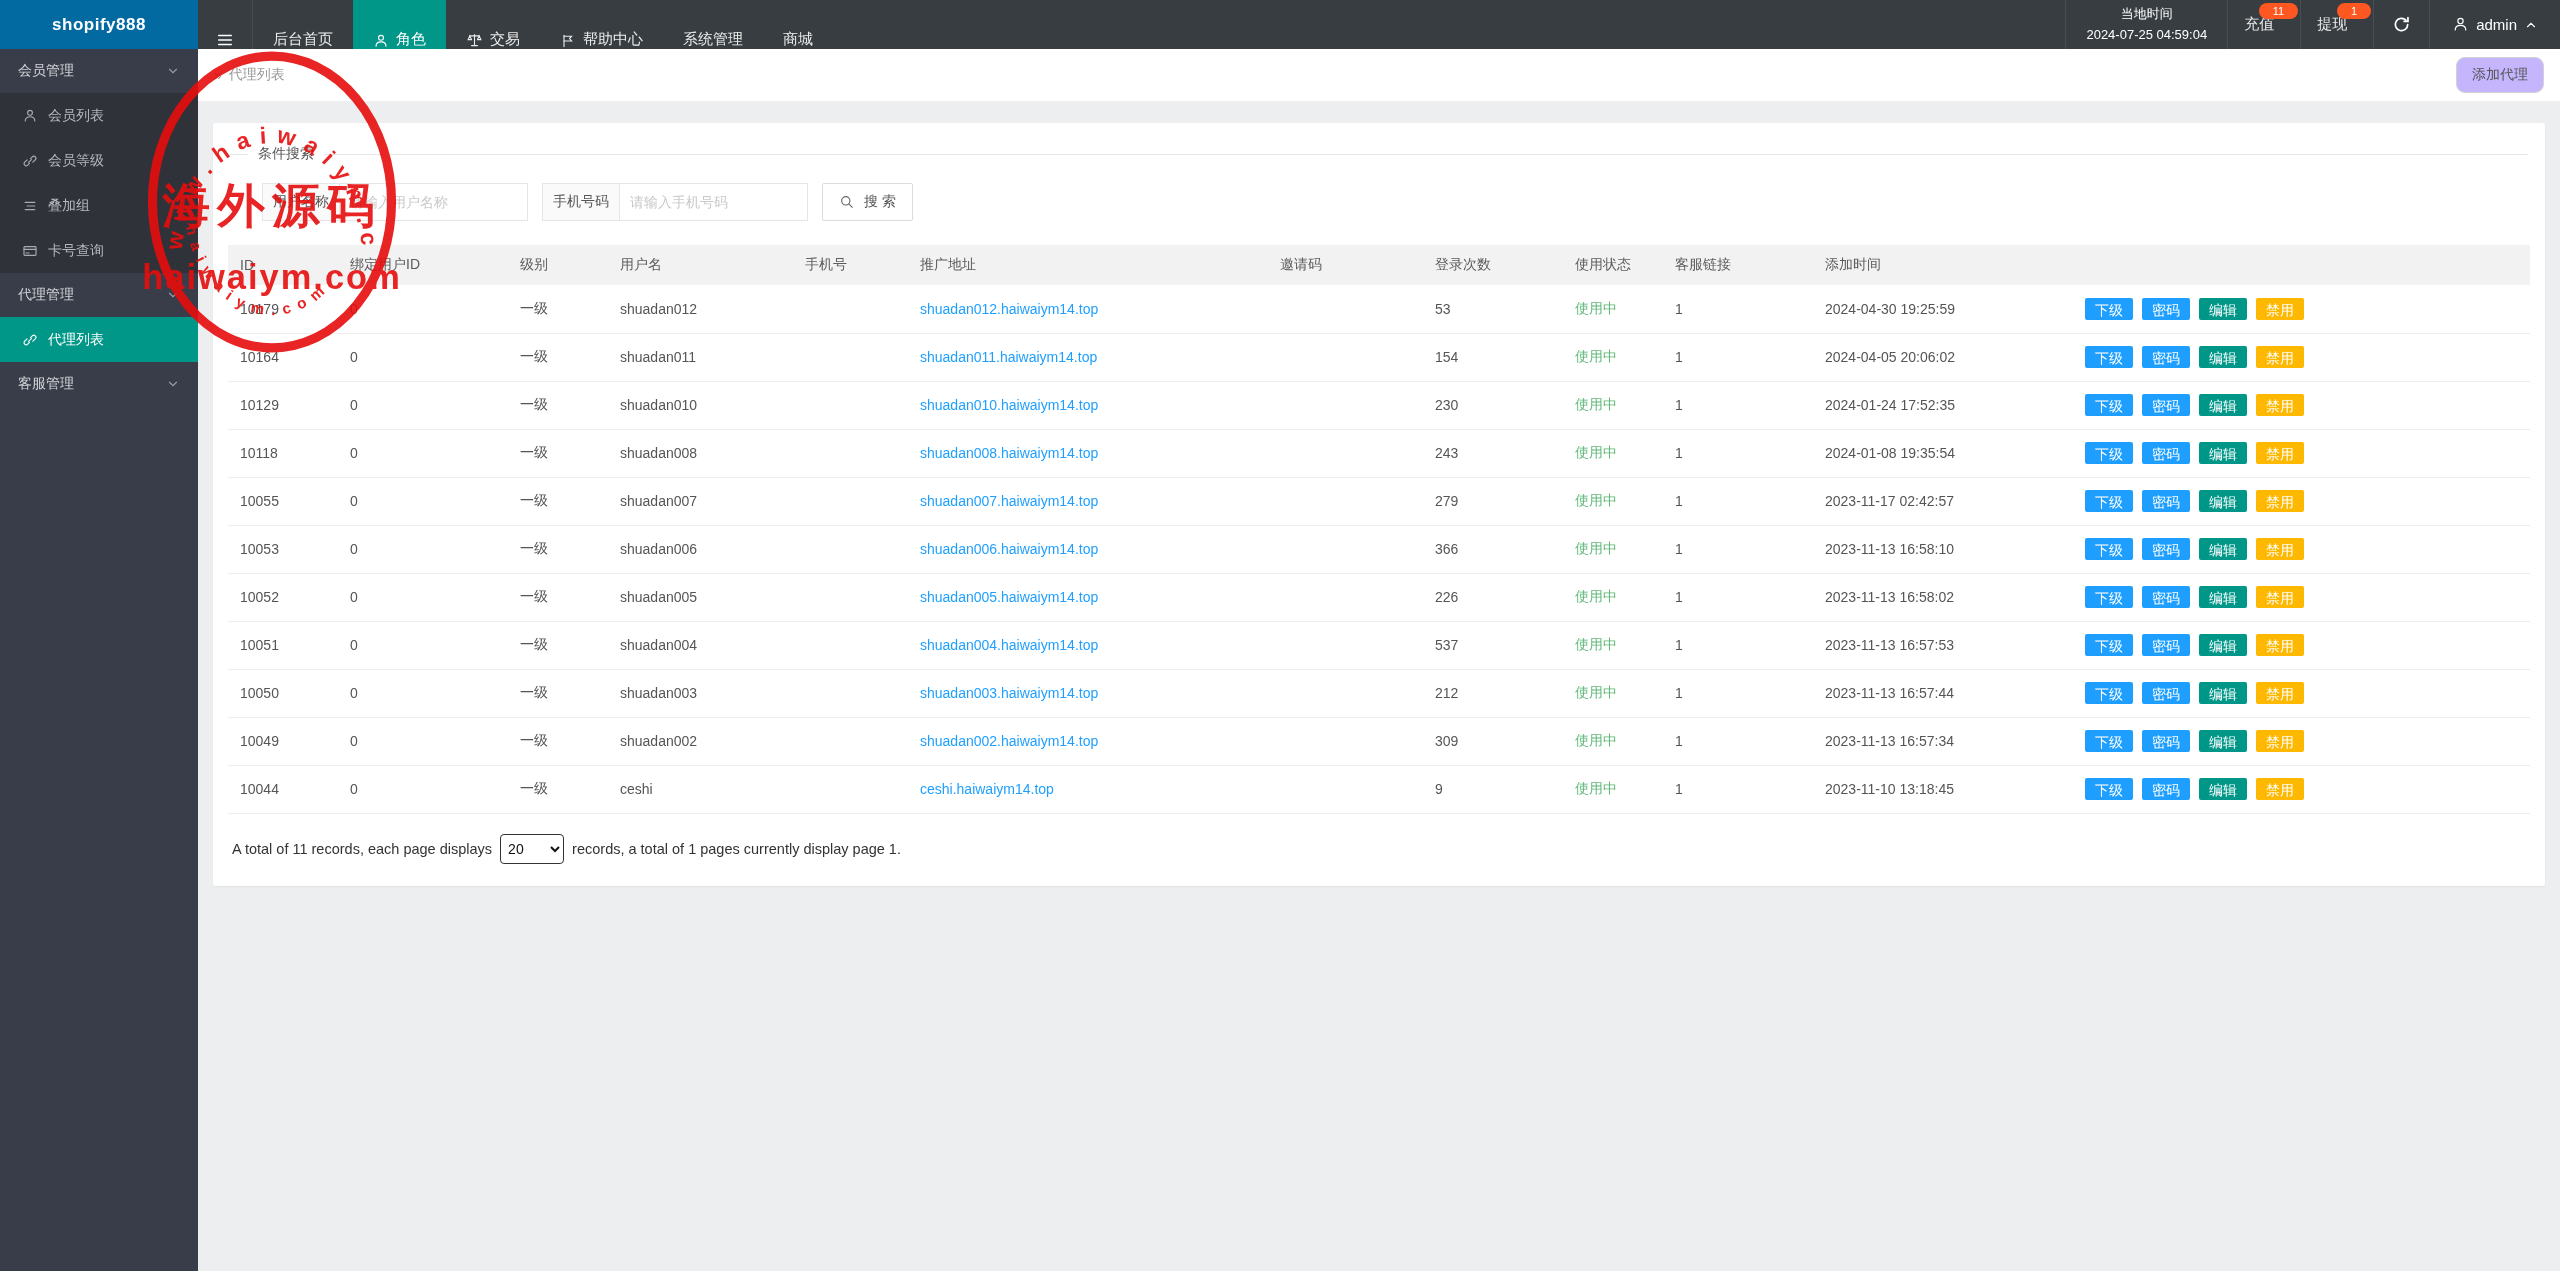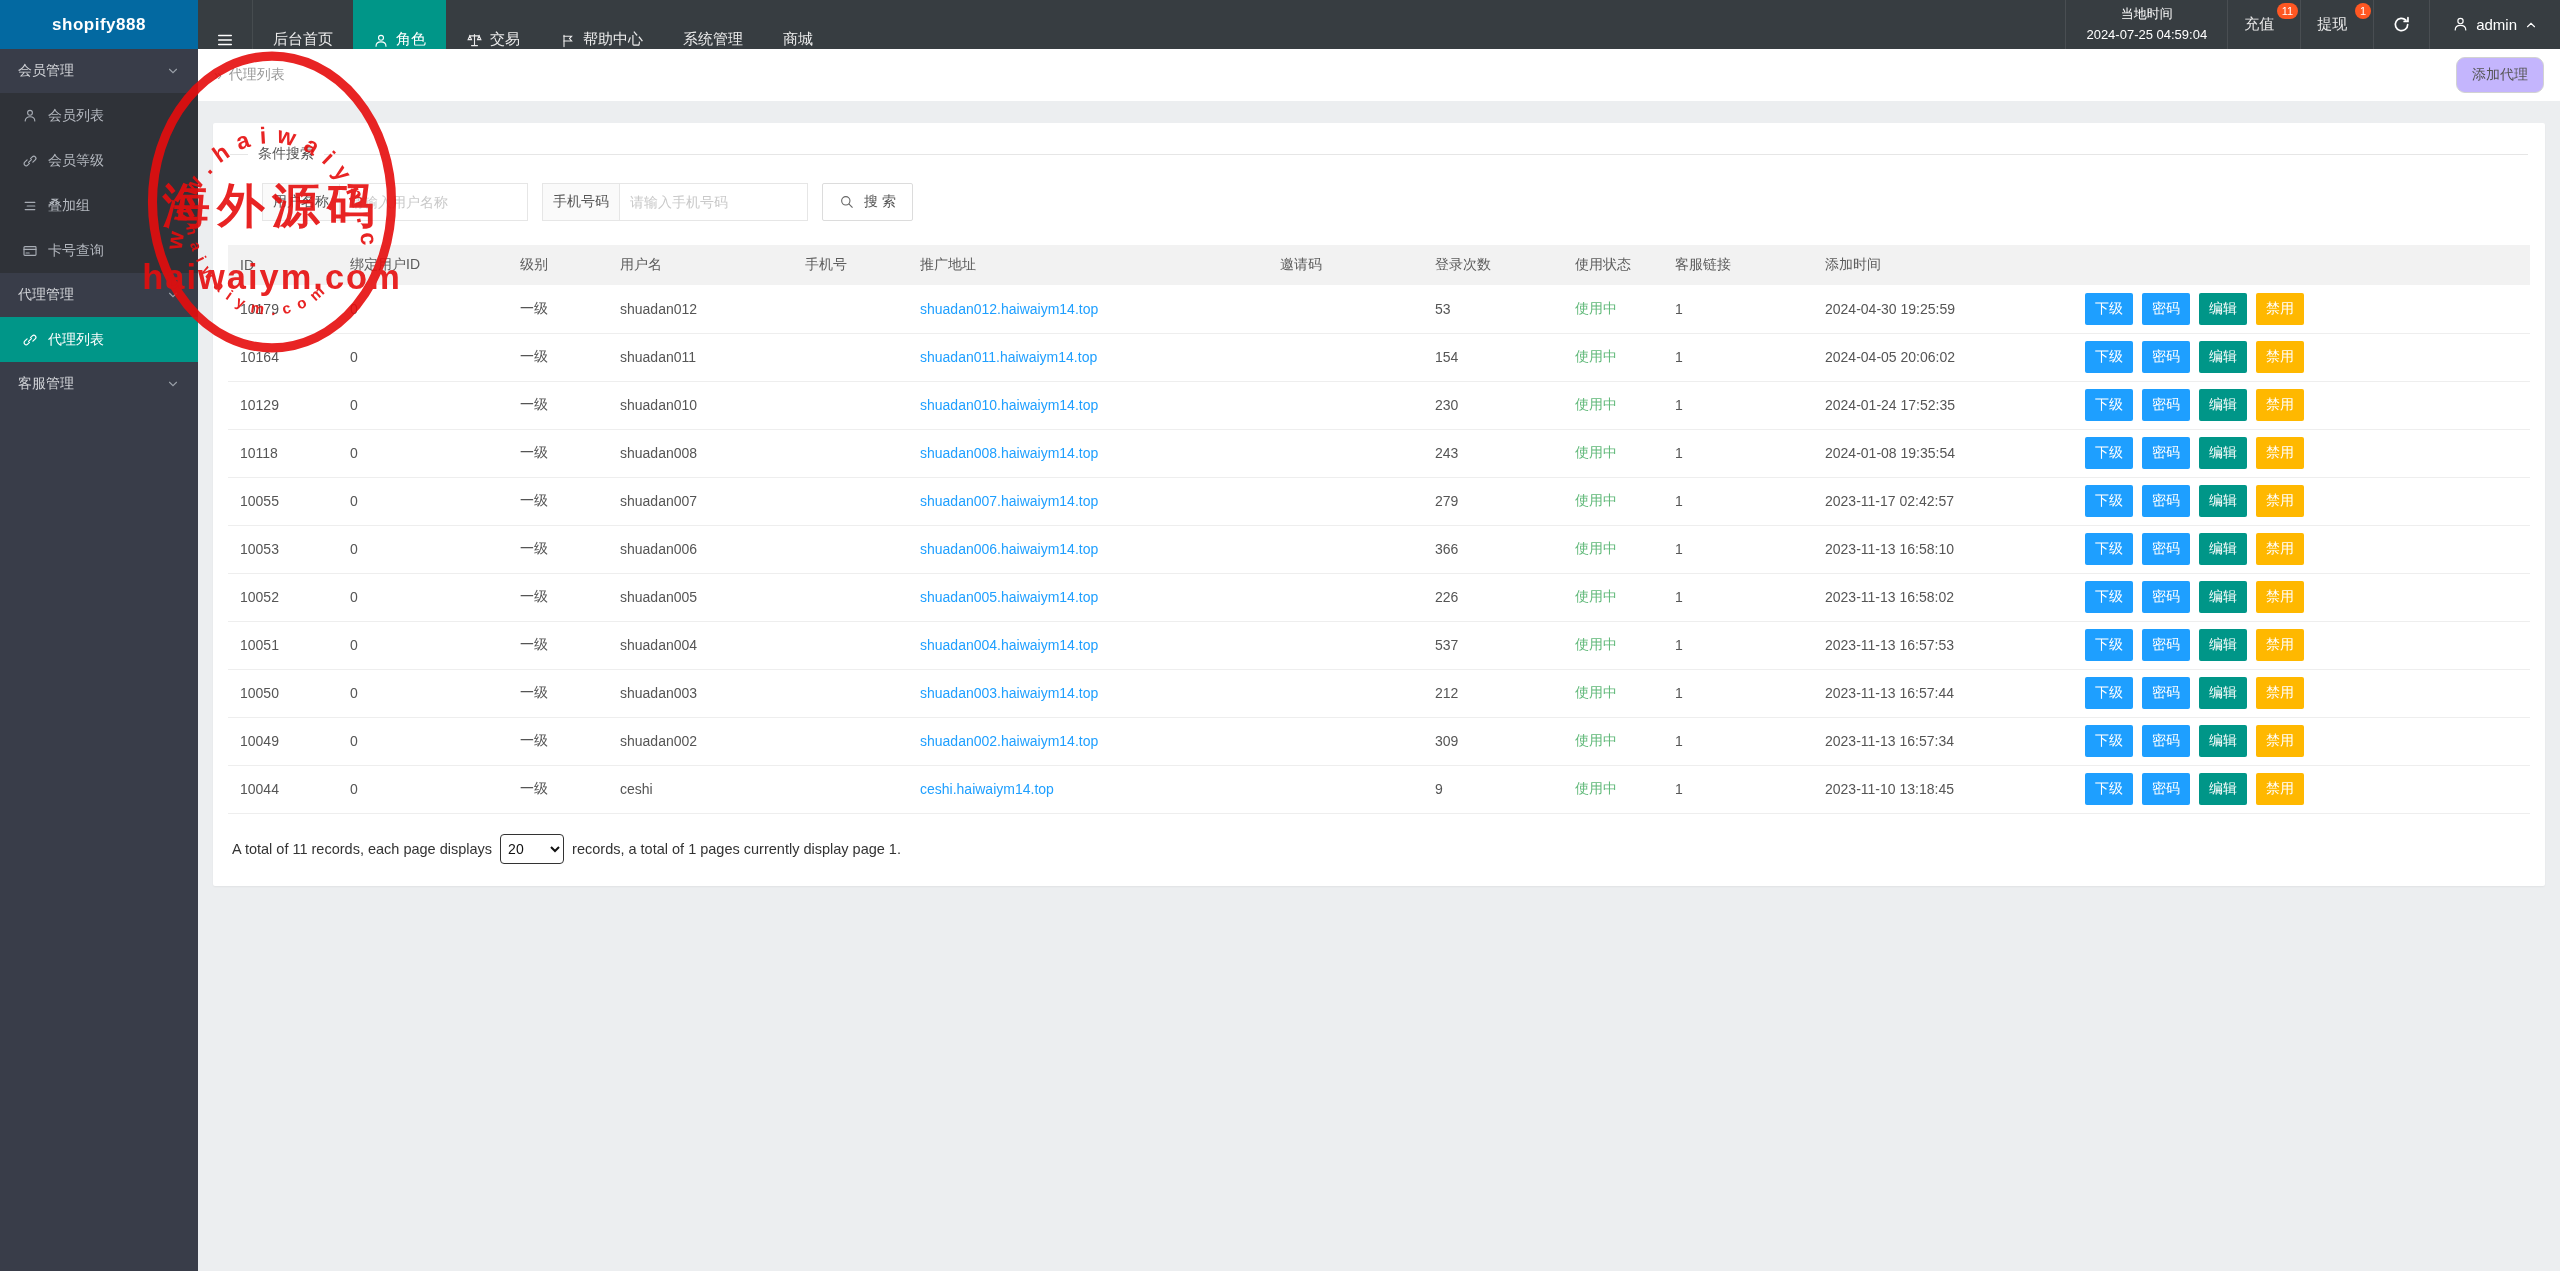--- a/index.html
+++ b/index.html
@@ -13,21 +13,21 @@
   .nav-left { display:flex; align-items:stretch; }
   .nav-item { display:flex; align-items:flex-end; padding:0 20px; color:#ebebeb; font-size:15px; cursor:pointer; position:relative; }
   .nav-item .nicon { margin-right:7px; display:inline-flex; }
   .nav-item.hamburger { border-right:1px solid rgba(255,255,255,.08); padding:0 18px; }
   .nav-item.active { background:#009688; color:#fff; }
   .nav-spacer { flex:1; }
   .nav-right { display:flex; align-items:stretch; }
   .nav-right > div { border-left:1px solid rgba(255,255,255,.09); }
   .timeblock { display:flex; flex-direction:column; justify-content:center; align-items:center; padding:0 20px; color:#fff; font-size:13px; line-height:1.55; }
   .badge-item { display:flex; align-items:center; padding:0 26px 0 16px; color:#ebebeb; font-size:15px; position:relative; cursor:pointer; }
-  .badge { position:absolute; top:3px; right:2px; background:#FF5722; color:#fff; font-size:11px; line-height:16px; min-width:16px; border-radius:9px; padding:0 5px; }
+  .badge { position:absolute; top:3px; right:2px; background:#FF5722; color:#fff; font-size:11px; line-height:16px; min-width:16px; border-radius:9px; padding:0 14px; }
   .icon-btn { display:flex; align-items:center; padding:0 18px; color:#fff; cursor:pointer; }
   .userblock { display:flex; align-items:center; gap:7px; padding:0 22px; color:#fff; font-size:15px; cursor:pointer; }
 
   
   .sidebar { position:absolute; left:0; top:49px; width:198px; bottom:0; background:#393d49; z-index:4; }
   .side-section-title { height:44px; display:flex; align-items:center; justify-content:space-between; padding:0 18px; color:#d2d4d8; font-size:14px; cursor:pointer; }
   .side-children { background:#2f3238; }
   .side-item { height:45px; display:flex; align-items:center; padding:0 14px 0 22px; color:#b4b8bf; font-size:14px; cursor:pointer; }
   .side-item .sicon { margin-right:10px; display:inline-flex; color:#a8adb5; }
   .side-item.active { background:#009688; color:#fff; }
@@ -49,21 +49,21 @@
   .finput { width:188px; height:38px; border:1px solid #e6e6e6; border-left:none; padding:0 10px; font-size:14px; color:#555; outline:none; font-family:inherit; }
   .finput::placeholder { color:#c9c9c9; }
   .search-btn { height:38px; display:flex; align-items:center; gap:9px; padding:0 16px; background:#fff; border:1px solid #dcdcdc; border-radius:2px; color:#555; font-size:14px; cursor:pointer; font-family:inherit; }
 
   table.agents { width:100%; border-collapse:collapse; font-size:14px; color:#555; table-layout:fixed; }
   table.agents thead th { background:#f2f2f2; height:40px; font-weight:normal; text-align:left; padding:0 12px; color:#5c5c5c; overflow:hidden; white-space:nowrap; }
   table.agents tbody td { height:48px; padding:0 12px; border-bottom:1px solid #eee; overflow:hidden; white-space:nowrap; }
   td a.link { color:#1E9FFF; text-decoration:none; cursor:pointer; }
   td.status { color:#5FB878; }
   td.actions { padding:0 6px; }
-  .act-btn { height:32px; padding:4px 10px; margin-right:9px; border:none; border-radius:2px; color:#fff; font-size:14px; cursor:pointer; font-family:inherit; }
+  .act-btn { height:22px; padding:4px 10px; margin-right:9px; border:none; border-radius:2px; color:#fff; font-size:14px; cursor:pointer; font-family:inherit; }
 
   .pagination { margin:20px 0 0 4px; display:flex; align-items:center; gap:8px; color:#333; font-size:14.5px; }
   .page-select { height:30px; width:64px; border:1.5px solid #333; border-radius:4px; font-size:14px; padding:0 3px; background:#fff; color:#111; font-family:inherit; }
 
   
   .stamp { position:absolute; left:92px; top:48px; width:360px; height:314px; z-index:50; pointer-events:none; opacity:.9; }
 
   svg.ic { display:block; }
 </style>
 </head>

